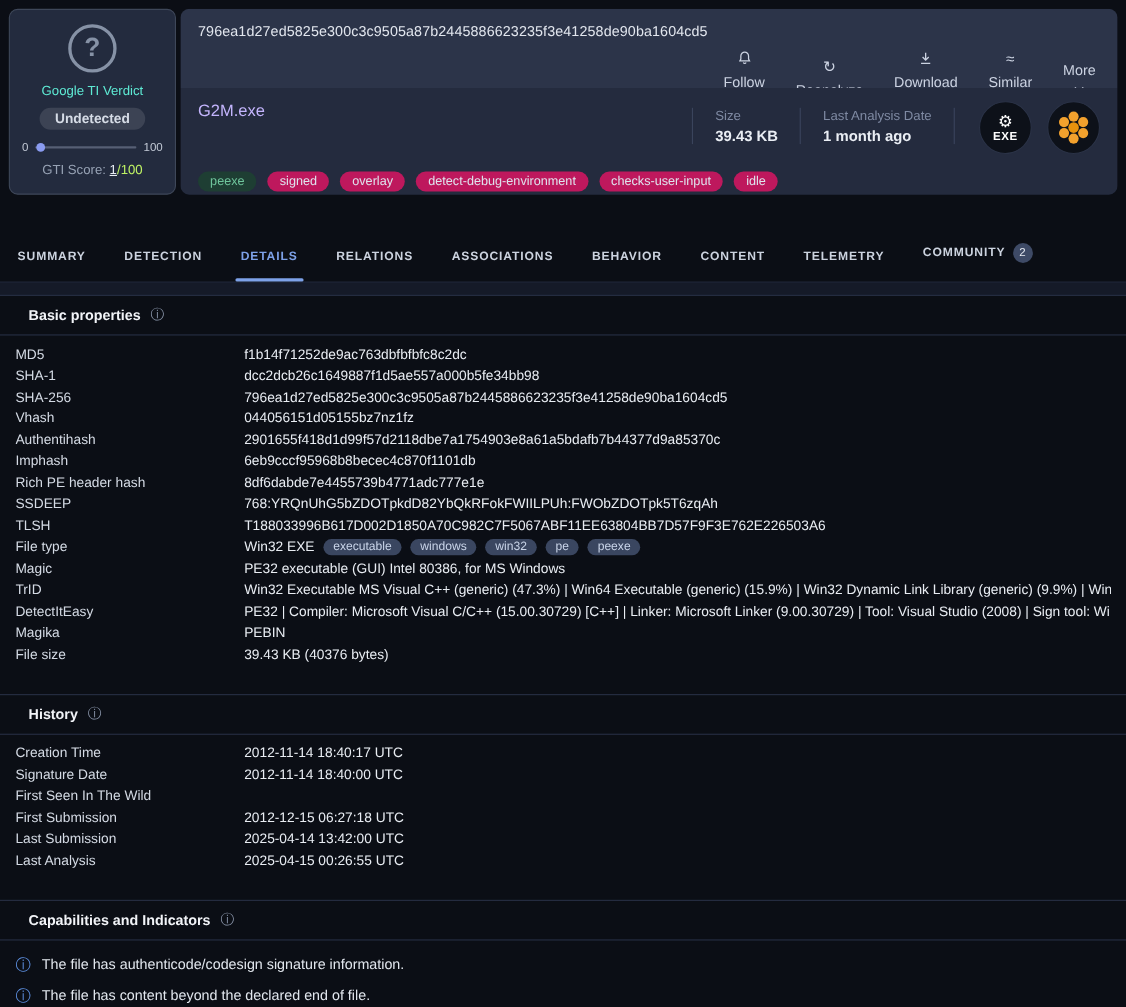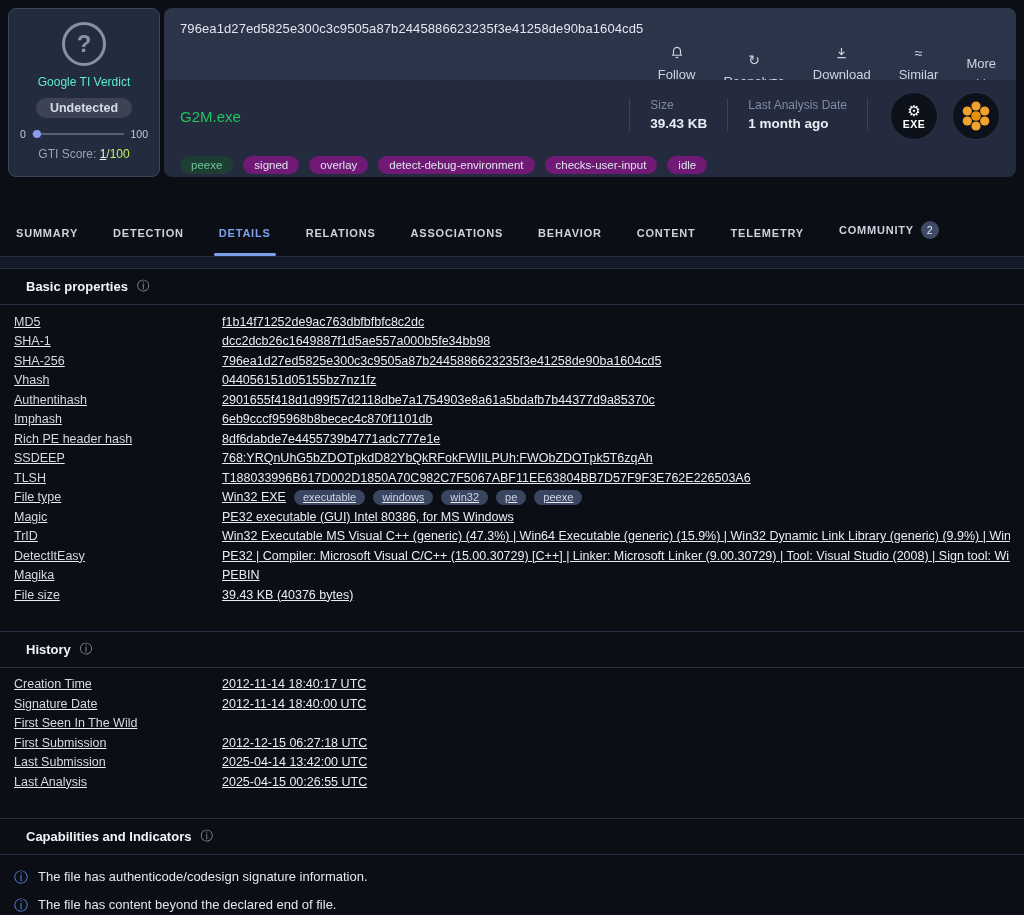--- a/index.html
+++ b/index.html
@@ -46,36 +46,36 @@
   .actions { display:flex; justify-content:flex-end; align-items:center; gap:28px; margin-top:9px; padding-right:4px; }
   .act-btn {
     background:none; border:none; color:#ccd3e2; font-family:inherit; font-size:13px;
     display:flex; align-items:center; gap:7px; cursor:pointer;flex-direction:column;
   }
   .act-btn svg { display:block; }
   .glyph-ic { font-size:14px; line-height:1; }
 
   .file-bar { flex:1; background:#242b3e; padding:12px 16px 10px; position:relative; }
   .file-top { display:flex; align-items:flex-start; }
-  .file-name { font-size:15px; color:#22c55e; margin-top:16px; flex:1; }
+  .file-name { font-size:15px; color:#c4b5fd; flex:1; }
   .meta-group { display:flex; align-items:stretch; margin-top:6px; margin-right:18px; }
   .meta-cell { padding:0 20px; border-left:1px solid #3a445c; }
   .meta-cell.last { border-right:1px solid #3a445c; }
   .meta-label { font-size:12px; color:#7f8aa3; }
   .meta-value { font-size:13.5px; color:#eaeef4; margin-top:4px; font-weight:bold; }
   .badge-icons { display:flex; gap:14px; margin-left:4px; }
   .circle-badge {
     width:48px; height:48px; border-radius:50%; background:#0d1119; border:1px solid #2a3246;
     display:flex; flex-direction:column; align-items:center; justify-content:center;
   }
   .circle-badge .gear { color:#fff; font-size:15px; line-height:1; }
   .circle-badge .exe-label { color:#fff; font-size:10.5px; font-weight:bold; letter-spacing:.5px; }
   .tags-row { display:flex; gap:10px; margin-top:16px; }
   .tag {
-    background:#701a75; color:#dfe4ee; font-size:11.5px;
+    background:#be185d; color:#dfe4ee; font-size:11.5px;
     padding:3px 11px; border-radius:10px; cursor:pointer;
   }
   .tag.green { background:#1e3e33; color:#6fc59c; }
 
   
   .tabsbar {
     height:72px; display:flex; align-items:flex-end; gap:35px;
     padding:0 16px; border-bottom:1px solid #272f44;
   }
   .tab {
@@ -96,21 +96,21 @@
 
   
   .section + .section { margin-top:26px; border-top:1px solid #272f44; }
   .section-h {
     display:flex; align-items:center; gap:9px;
     padding:10px 14px; border-bottom:1px solid #272f44;
   }
   .section-h .title { font-size:13px; font-weight:bold; color:#f2f4f8;padding-left:12px; }
   .info-ic { color:#8b96ab; font-size:12.5px; line-height:1; cursor:pointer; }
 
-  .rows { padding:7px 14px 0;text-decoration:underline; }
+  .rows { padding:7px 14px 0; }
   .row { display:flex; align-items:center; height:19.5px; font-size:12.5px; white-space:nowrap; }
   .row .lbl { width:208px; flex:none; color:#d4dae4; overflow:hidden; }
   .row .val { flex:1; color:#e9edf3; overflow:hidden; display:flex; align-items:center; gap:8px; }
   .pill {
     background:#3a4660; color:#c9d4e8; font-size:11px;
     padding:1.5px 9px; border-radius:9px; cursor:pointer; flex:none;
   }
 
   .cap-list { padding:8px 14px; }
   .cap-item { display:flex; align-items:center; gap:10px; padding:6.5px 0; font-size:13px; color:#e2e7ee; }

